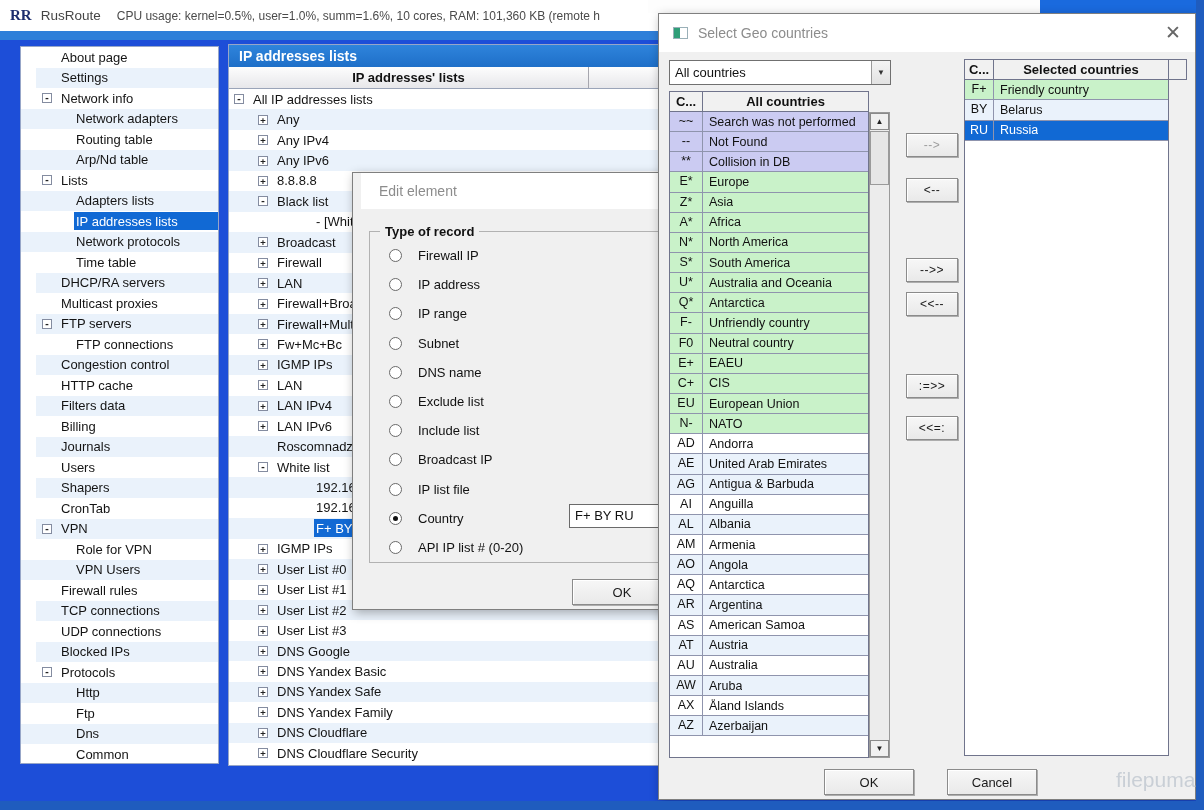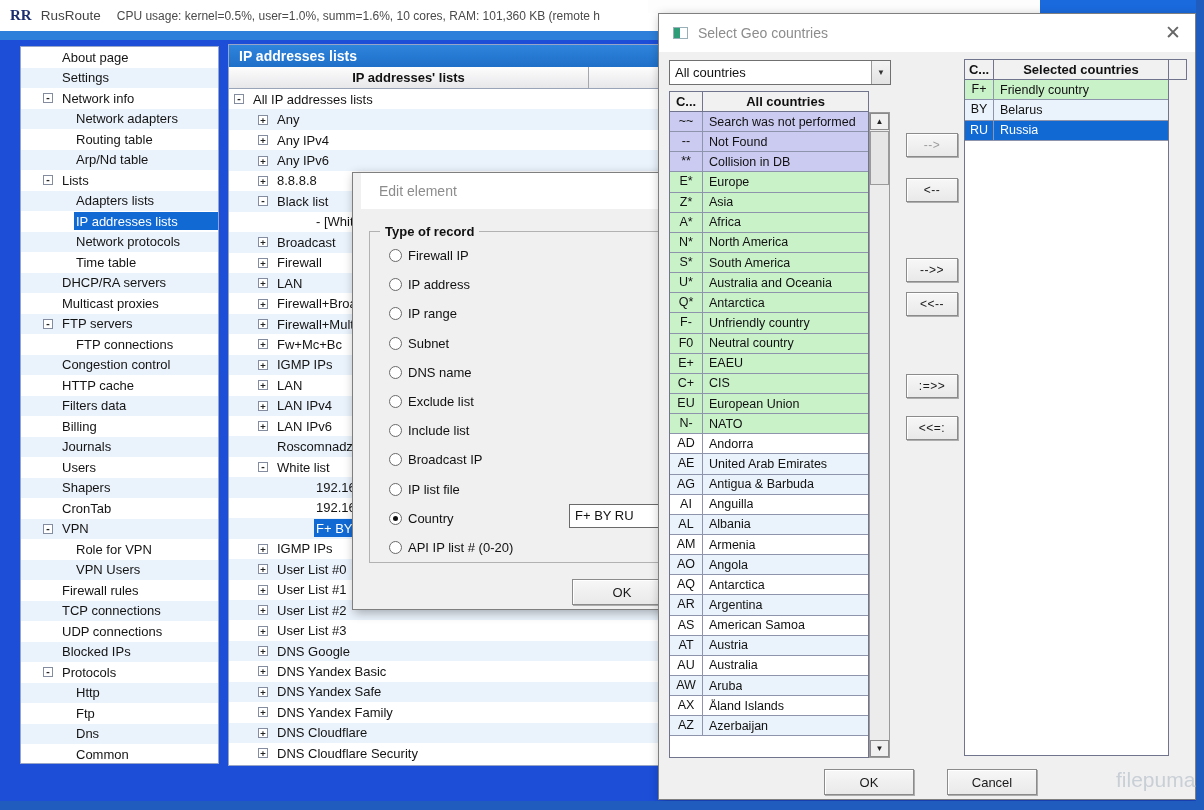--- a/index.html
+++ b/index.html
@@ -25,21 +25,21 @@
               font:bold 9px/8px "DejaVu Sans Mono",monospace; text-align:center; color:#222; margin-right:7px;}
   .trow .box:empty{ visibility:hidden; }
   .trow .lbl{ flex:1; white-space:nowrap; overflow:hidden; padding:1.5px 2px;}
   .sel .lbl{ background:#1169d4; color:#fff; }
 
   
   .sidebar{ position:absolute; left:20px; top:46px; width:199px; height:718px; background:#fff;
             border:1px solid #97a6c8; z-index:1; overflow:hidden;}
   .sidebar .trow{ height:20.5px; }
   .sidebar > div:nth-of-type(even){ background:#eaf2fb; }
-  .lvl0{ padding-left:22px; } .lvl1{ padding-left:36px; }
+  .lvl0{ padding-left:6px;margin-left:15px; } .lvl1{ padding-left:36px; }
 
   
   .mainpanel{ position:absolute; left:228px; top:44px; width:968px; height:722px; background:#fff;
               border:1px solid #97a6c8; z-index:1; overflow:hidden;}
   .panelheader{ height:22px; background:linear-gradient(#2f84dc,#1e6fc8); color:#fff; font-weight:bold;
                 font-size:14px; line-height:22px; padding-left:10px;}
   .colheader{ height:22px; display:flex; background:linear-gradient(#fdfdfd,#e7e7ea);
               border-bottom:1px solid #9aa4b8; font-weight:bold; font-size:13px; color:#111;}
   .colheader .c1{ width:360px; text-align:center; line-height:22px; border-right:1px solid #a6a6ae;}
   .colheader .c2{ flex:1; }
@@ -57,21 +57,21 @@
 
   
   .editdlg{ left:352px; top:172px; width:446px; height:438px; z-index:3; }
   .editdlg .dlgtitle{ height:36px; padding-left:18px;margin-left:8px; }
   .groupbox{ position:absolute; left:16px; top:58px; width:412px; height:332px; border:1px solid #b2b2b2;}
   .grouplabel{ position:absolute; left:10px; top:-8px; background:#f0f0f0; padding:0 5px; font-size:13px; color:#111;font-weight:bold;}
   .radios{ position:absolute; left:36px; top:68px; width:300px;}
   .radiorow{ height:29.2px; display:flex; align-items:center;}
   .radio{ width:13px; height:13px; border-radius:50%; border:1px solid #6a6a6a; background:#fff; position:relative; flex:none;}
   .on .radio::after{ content:""; position:absolute; left:3px; top:3px; width:5px; height:5px; border-radius:50%; background:#111;}
-  .radiorow .rlbl{ margin-left:6px; font-size:13px; color:#111;}
+  .radiorow .rlbl{ margin-left:16px; font-size:13px; color:#111;}
   .countryinput{ position:absolute; left:216px; top:331px; width:130px; height:24px; background:#fff;
                  border:1px solid #6a6a6a; font-size:13px; line-height:22px; padding-left:5px; color:#111;}
   .editok{ position:absolute; left:219px; top:406px; width:100px; height:26px;}
 
   
   .geodlg{ left:658px; top:13px; width:538px; height:787px; z-index:6;}
   .geodlg .dlgtitle{ height:38px; padding-left:14px;}
   .dlgicon{ width:15px; height:12px; border:1px solid #9ab0b8; background:linear-gradient(90deg,#2f9e78 0 45%,#fff 45%); margin-right:10px;}
   .closex{ position:absolute; right:14px; top:8px; font-size:19px; color:#666; line-height:22px;}
   .dd{ position:absolute; left:10px; top:46px; width:222px; height:25px; background:#fff; border:1px solid #707070; display:flex;}

